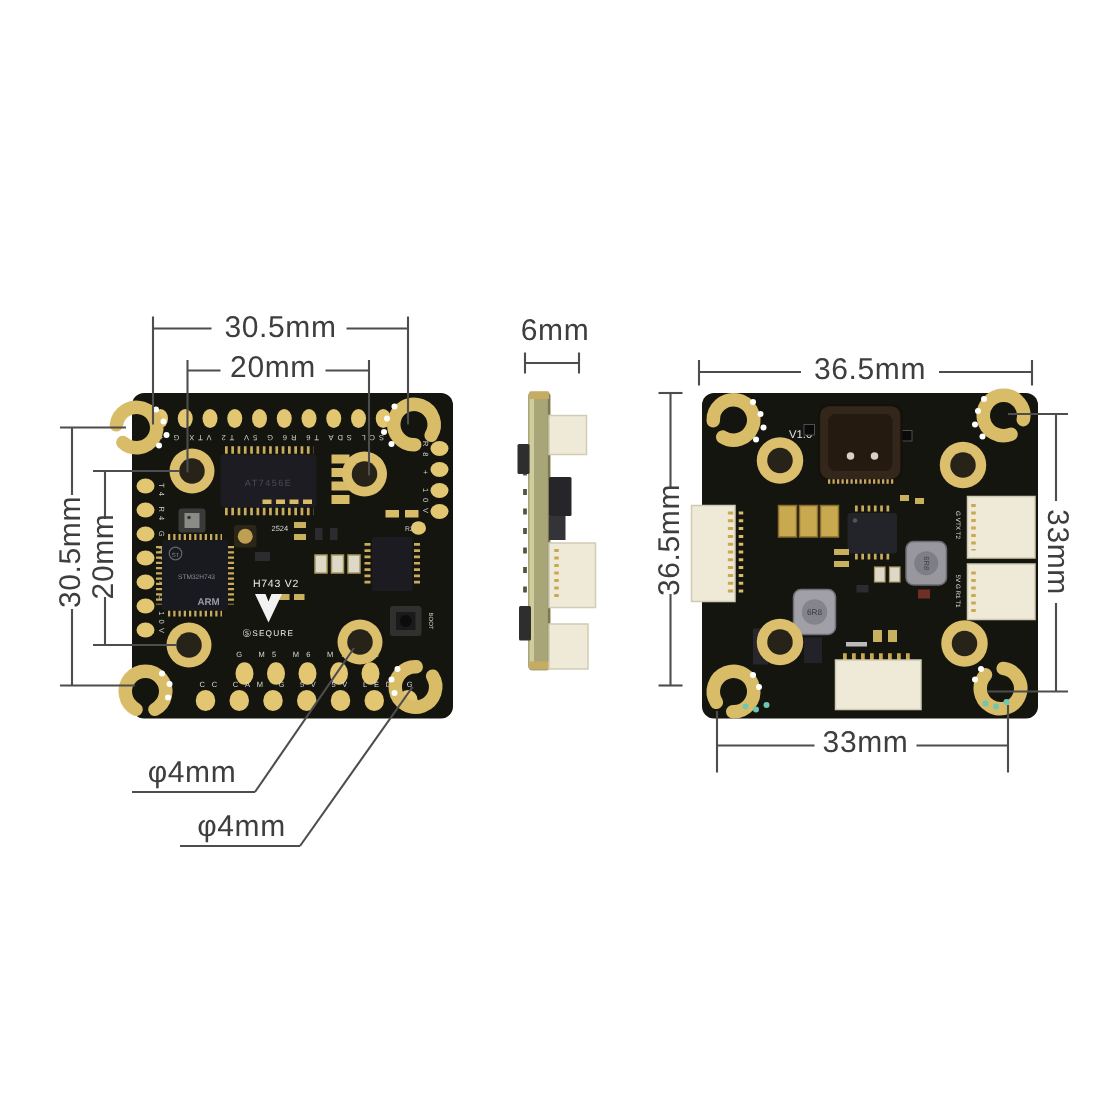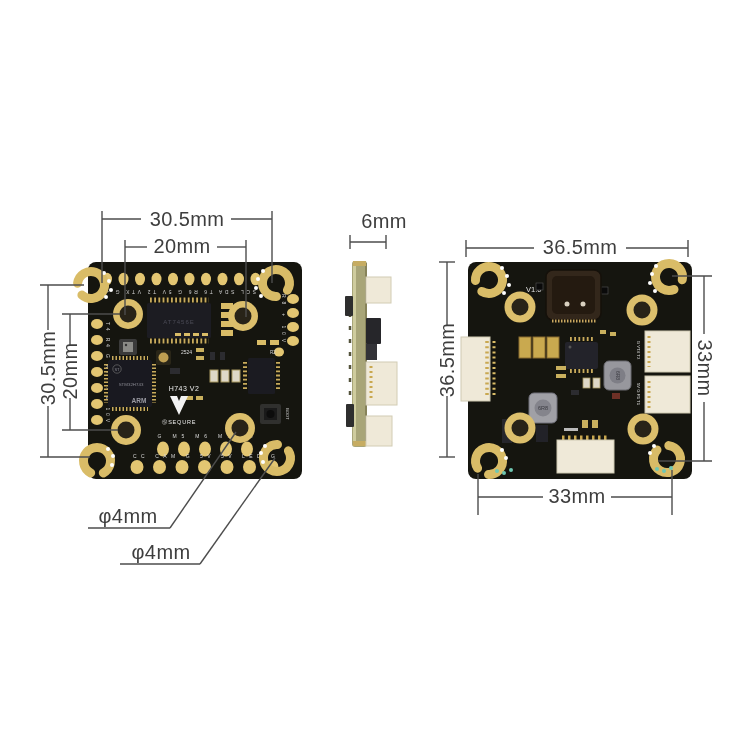--- a/index.html
+++ b/index.html
@@ -381,19 +381,19 @@
     </g>
   </g>
 </svg>
 
 <div class="dim-label" style="left:187px;top:219px">30.5mm</div>
 <div class="dim-label" style="left:182px;top:246px">20mm</div>
 <div class="dim-label rot-ccw" style="left:48px;top:368px">30.5mm</div>
 <div class="dim-label rot-ccw" style="left:70px;top:371px">20mm</div>
 <div class="dim-label" style="left:128px;top:516px">φ4mm</div>
 <div class="dim-label" style="left:161px;top:552px">φ4mm</div>
-<div class="dim-label" style="left:384px;top:221px">6mm</div>
+<div class="dim-label" style="left:370px;top:221px">6mm</div>
 <div class="dim-label" style="left:580px;top:247px">36.5mm</div>
 <div class="dim-label rot-ccw" style="left:447px;top:360px">36.5mm</div>
 <div class="dim-label rot-cw" style="left:704px;top:368px">33mm</div>
 <div class="dim-label" style="left:577px;top:496px">33mm</div>
 
 </div>
 
 </body></html>

